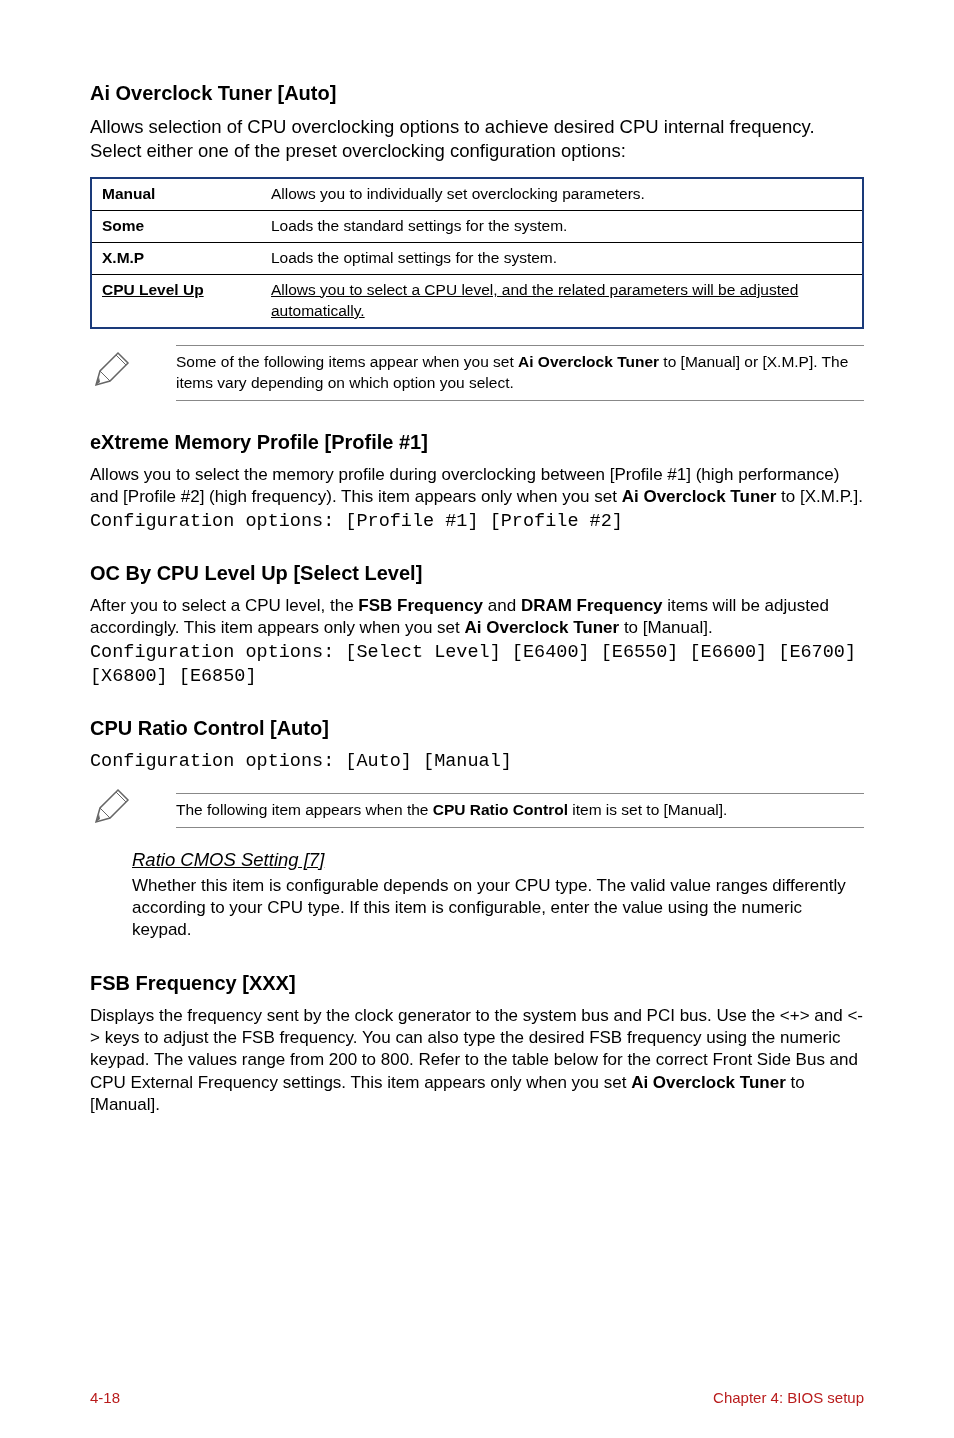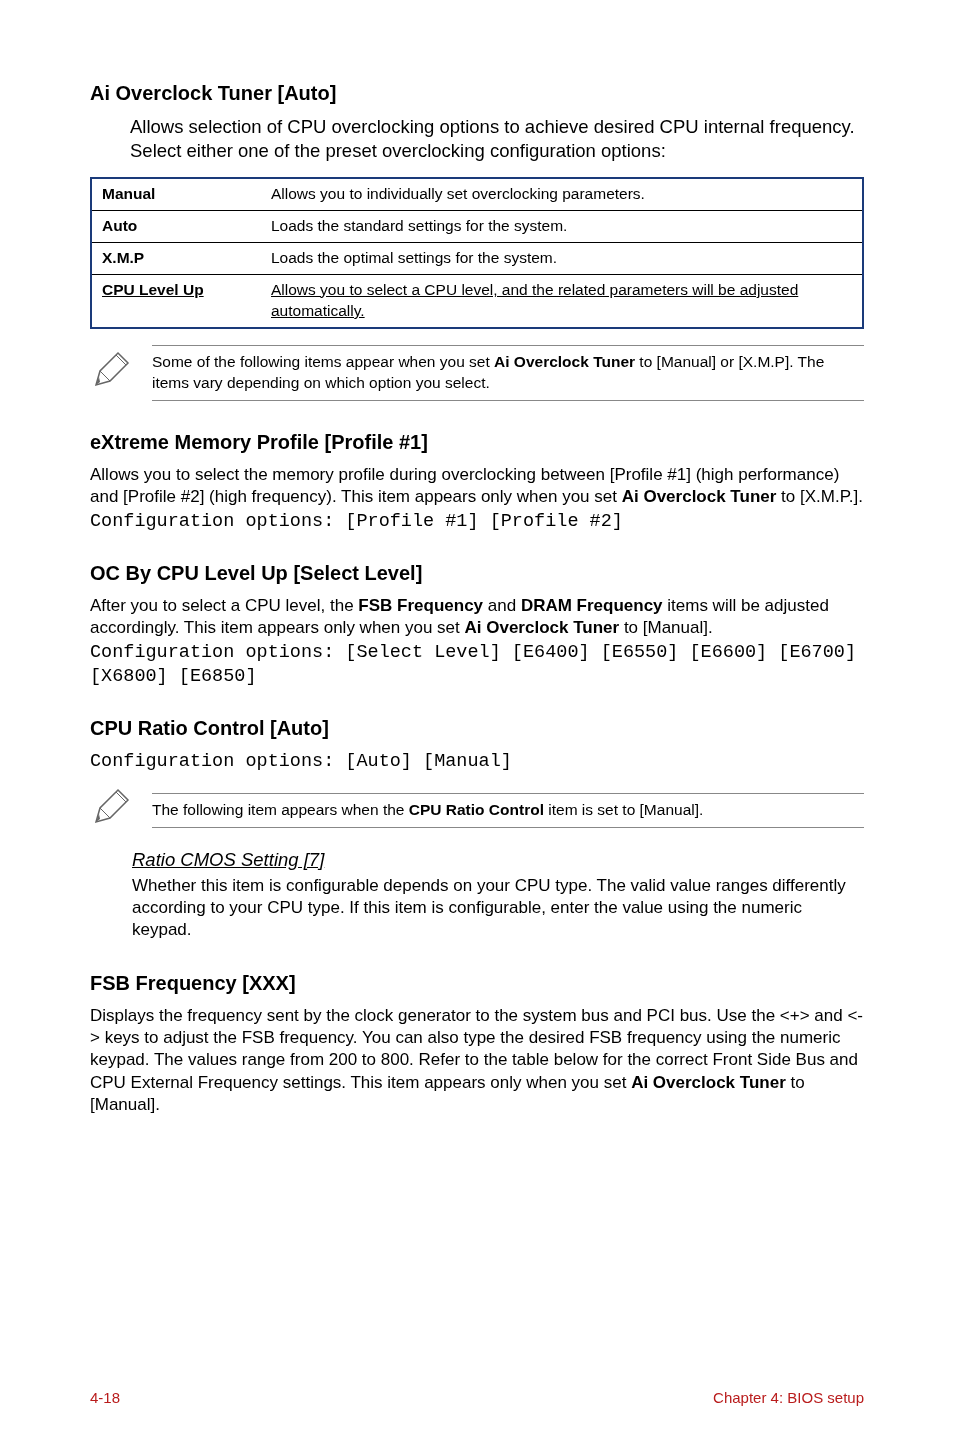--- a/index.html
+++ b/index.html
@@ -14,21 +14,20 @@
     }
     h2.section {
       font-size: 20px;
       font-weight: bold;
       margin-bottom: 8px;
     }
     p.intro {
       font-size: 18.5px;
       margin-bottom: 14px;
       line-height: 1.3;
-      margin-left: 40px;
     }
     table.params {
       width: 100%;
       border-collapse: collapse;
       border: 2px solid #1a3a7a;
       margin-bottom: 16px;
       padding-left: 36px;
     }
     table.params tr { border-bottom: 1px solid #000; }
     table.params tr:last-child { border-bottom: none; text-decoration: underline; }
@@ -40,21 +39,21 @@
       width: 170px;
       font-size: 15.5px;
     }
     table.params td {
       padding: 5px 10px;
       font-size: 15.5px;
     }
     .note-block {
       display: flex;
       align-items: center;
-      gap: 20px;
+      gap: 44px;
       margin: 12px 0 28px 0;
     }
     .note-icon { flex: 0 0 auto; }
     .note-text-wrap {
       flex: 1;
       border-top: 1px solid #888;
       border-bottom: 1px solid #888;
       padding: 6px 0;
       font-size: 15.5px;
       line-height: 1.35;
@@ -95,21 +94,21 @@
 <div class="section-block">
   <h2 class="section">Ai Overclock Tuner [Auto]</h2>
   <p class="intro">Allows selection of CPU overclocking options to achieve desired CPU internal frequency. Select either one of the preset overclocking configuration options:</p>
   <table class="params">
     <tbody>
         <tr>
       <th>Manual</th>
       <td>Allows you to individually set overclocking parameters.</td>
     </tr>
     <tr>
-      <th>Auto</th>
+      <th>Some</th>
       <td>Loads the standard settings for the system.</td>
     </tr>
     <tr>
       <th>X.M.P</th>
       <td>Loads the optimal settings for the system.</td>
     </tr>
     <tr>
       <th>CPU Level Up</th>
       <td>Allows you to select a CPU level, and the related parameters will be adjusted automatically.</td>
     </tr>

